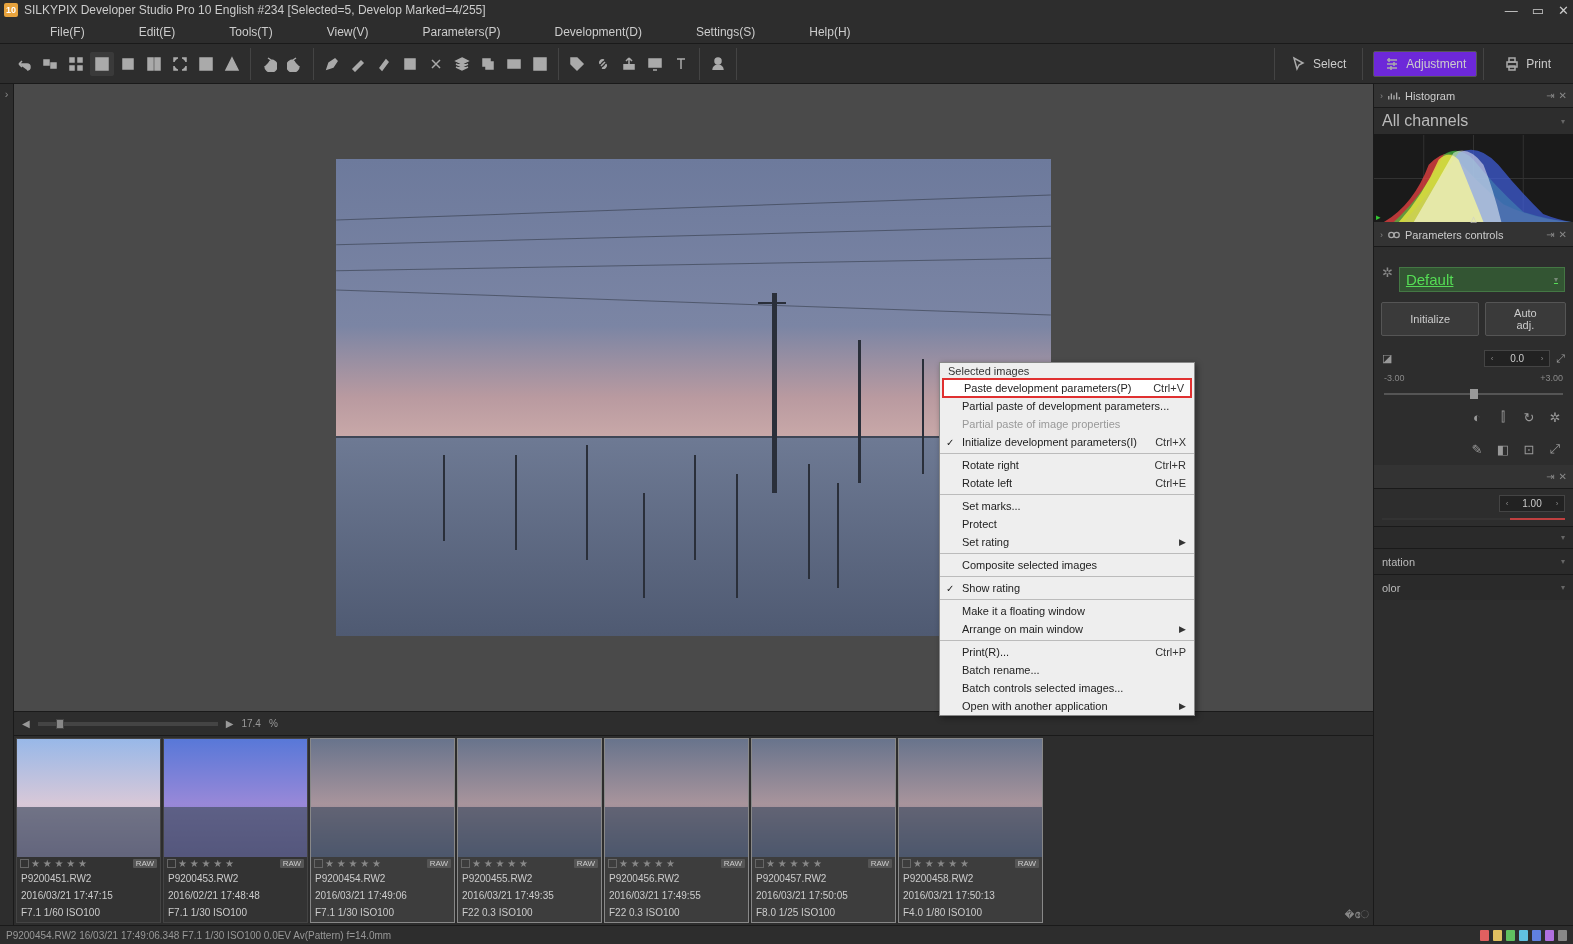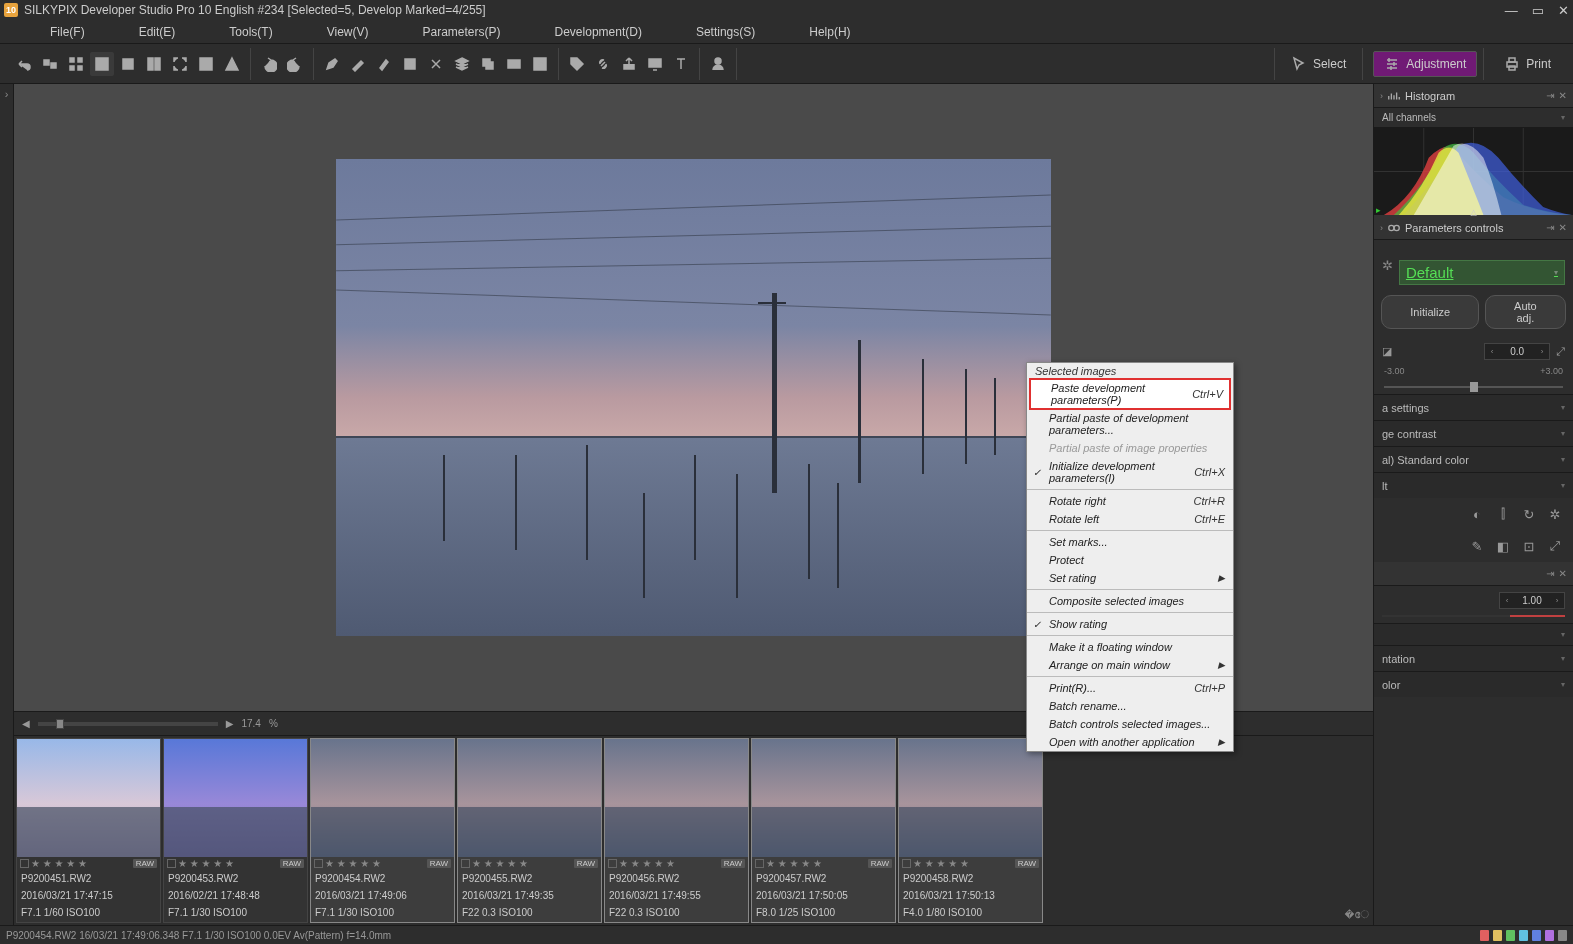--- a/index.html
+++ b/index.html
@@ -18,21 +18,21 @@
 
 
 .toolbar { height:40px; background:#2d2d2d; display:flex; align-items:center; padding:0 6px; border-bottom:1px solid #1a1a1a; }
 .toolbar .tool-group { display:flex; align-items:center; gap:2px; padding:0 6px; border-right:1px solid #444; height:32px; }
 .toolbar .tool-group:last-child { border-right:none; }
 .tool-btn { width:24px; height:24px; display:flex; align-items:center; justify-content:center; cursor:pointer; border-radius:2px; }
 .tool-btn.active { background:#3a3a3a; }
 .tool-btn svg { width:16px; height:16px; fill:#aaa; }
 .toolbar .right-tools { margin-left:auto; display:flex; align-items:center; gap:4px; }
 .tool-label-btn { display:flex; align-items:center; gap:6px; padding:4px 10px; cursor:pointer; font-size:12px; color:#ccc; }
-.tool-label-btn.boxed { border:1px solid #555; border-radius:2px; background:#701a75; }
+.tool-label-btn.boxed { border:1px solid #555; border-radius:2px; background:#6d28d9; }
 
 
 .main { display:flex; height:calc(944px - 20px - 24px - 40px - 19px); }
 .left-strip { width:14px; background:#2d2d2d; border-right:1px solid #1a1a1a; display:flex; align-items:flex-start; justify-content:center; padding-top:4px; color:#888; cursor:pointer; }
 .center-col { flex:1; display:flex; flex-direction:column; background:#4a4a4a; position:relative; }
 
 
 .preview-wrap { flex:1; display:flex; align-items:center; justify-content:center; background:#4a4a4a; position:relative; }
 .preview-img { width:715px; height:477px; position:relative; overflow:hidden; }
 .sky { position:absolute; inset:0; background:linear-gradient(to bottom,#6d7a9c 0%,#7b85a4 35%,#b99aa0 50%,#c8a8a8 58%,#8590a8 62%,#5e6a82 100%); }
@@ -59,50 +59,50 @@
 .thumb-meta { padding:2px 4px; font-size:10px; color:#ccc; line-height:13px; }
 .thumb-rating { display:flex; align-items:center; gap:2px; padding:1px 3px; font-size:10px; color:#888; }
 .thumb-rating .raw-badge { margin-left:auto; font-size:8px; background:#555; padding:0 3px; color:#ccc; border-radius:1px; }
 .thumb-rating .box { width:9px; height:9px; border:1px solid #666; }
 
 
 .right-panel { width:200px; background:#2d2d2d; border-left:1px solid #1a1a1a; display:flex; flex-direction:column; overflow:hidden; }
 .panel-header { height:24px; display:flex; align-items:center; padding:0 6px; background:#333; font-size:11px; color:#ccc; border-bottom:1px solid #1a1a1a; }
 .panel-header .chev { margin-right:4px; color:#888; font-size:9px; }
 .panel-header .icons-right { margin-left:auto; display:flex; gap:4px; font-size:10px; color:#888; }
-.channel-row { padding:4px 8px; font-size:10px; color:#bbb; border-bottom:1px solid #1a1a1a; display:flex; align-items:center; }
+.channel-row { padding:4px 8px; font-size:16px; color:#bbb; border-bottom:1px solid #1a1a1a; display:flex; align-items:center; }
 .channel-row::after { content:"▾"; margin-left:auto; color:#666; font-size:8px; }
 .histogram { height:88px; background:#1a1a1a; position:relative; margin:0; border-bottom:1px solid #333; }
 .histogram svg { width:100%; height:100%; }
 .hist-grid line { stroke:#333; stroke-width:1; }
 
 .param-row { display:flex; align-items:center; padding:6px 8px; gap:6px; }
 .param-row .gear { color:#888; font-size:13px; }
 .param-dropdown { flex:1; background:#353; border:1px solid #474; padding:3px 6px; font-size:15px; color:#5d5; text-decoration:underline; display:flex; align-items:center;margin-top:14px; }
 .param-dropdown::after { content:"▾"; margin-left:auto; color:#787; font-size:8px; }
 .btn-row { display:flex; gap:6px; padding:4px 8px 8px; justify-content:center; }
-.small-btn { background:#3a3a3a; border:1px solid #555; padding:4px 28px; font-size:11px; color:#ccc; cursor:pointer; border-radius:10px; }
+.small-btn { background:#3a3a3a; border:1px solid #555; padding:4px 28px; font-size:11px; color:#ccc; cursor:pointer; border-radius:2px; }
 
 .slider-row { padding:6px 8px; display:flex; align-items:center; gap:6px; }
 .spinner { display:flex; align-items:center; background:#222; border:1px solid #444; }
 .spinner .arr { width:14px; text-align:center; color:#888; font-size:8px; cursor:pointer; padding:2px 0; }
 .spinner .val { padding:2px 8px; font-size:10px; color:#ccc; min-width:36px; text-align:center; }
 .range-labels { display:flex; justify-content:space-between; padding:0 10px 4px; font-size:9px; color:#888; }
 .slider-track { height:14px; position:relative; margin:0 10px; }
 .slider-track::before { content:""; position:absolute; left:0; right:0; top:6px; height:2px; background:#555; }
 .slider-track .thumb-s { position:absolute; left:50%; top:2px; width:8px; height:10px; background:#999; transform:translateX(-50%); }
 
 .setting-bar { height:26px; display:flex; align-items:center; padding:0 8px; font-size:11px; color:#bbb; border-top:1px solid #1a1a1a; background:#2a2a2a; }
 .setting-bar::after { content:"▾"; margin-left:auto; color:#666; font-size:8px; }
 
 .tool-icon-row { display:flex; gap:6px; padding:6px 8px; justify-content:flex-end; flex-wrap:wrap; }
 .tool-icon-row .ti { width:20px; height:20px; display:flex; align-items:center; justify-content:center; color:#999; cursor:pointer; font-size:13px; }
 
 
-.context-menu { position:absolute; left:1026px; top:362px; width:208px; background:#eee; border:1px solid #888; box-shadow:2px 2px 6px rgba(0,0,0,0.4); font-size:11px; color:#222; z-index:100;font-style:italic; }
+.context-menu { position:absolute; left:939px; top:362px; width:256px; background:#eee; border:1px solid #888; box-shadow:2px 2px 6px rgba(0,0,0,0.4); font-size:11px; color:#222; z-index:100; }
 .context-menu .cm-title { padding:2px 8px; color:#333; font-size:11px; }
 .context-menu .cm-item { padding:3px 8px 3px 22px; display:flex; align-items:center; position:relative; }
 .context-menu .cm-item .shortcut { margin-left:auto; color:#333; }
 .context-menu .cm-item .sub-arrow { margin-left:auto; color:#333; font-size:9px; }
 .context-menu .cm-item.disabled { color:#999; }
 .context-menu .cm-item.checked::before { content:"✓"; position:absolute; left:6px; font-size:10px; }
 .context-menu .cm-sep { height:1px; background:#bbb; margin:2px 0; }
 .context-menu .cm-item.highlighted { background:#fff; border:2px solid #e03030; margin:-1px 2px; padding:2px 6px 2px 20px; }
 
 
@@ -528,26 +528,20 @@
       <span style="color:#999;">⤢</span>
     </div>
     <div class="range-labels">
       <span>-3.00</span>
       <span>+3.00</span>
     </div>
     <div class="slider-track">
         <div class="thumb-s"></div>
       </div>
 
-    <div id="setting-rows">
-        <div class="setting-bar">a settings</div>
-        <div class="setting-bar">ge contrast</div>
-        <div class="setting-bar">al) Standard color</div>
-        <div class="setting-bar">lt</div>
-      </div>
 
     <div class="tool-icon-row">
       <span class="ti">◐</span>
       <span class="ti">⫿</span>
       <span class="ti">↻</span>
       <span class="ti">✲</span>
     </div>
     <div class="tool-icon-row">
       <span class="ti">✎</span>
       <span class="ti">◧</span>

